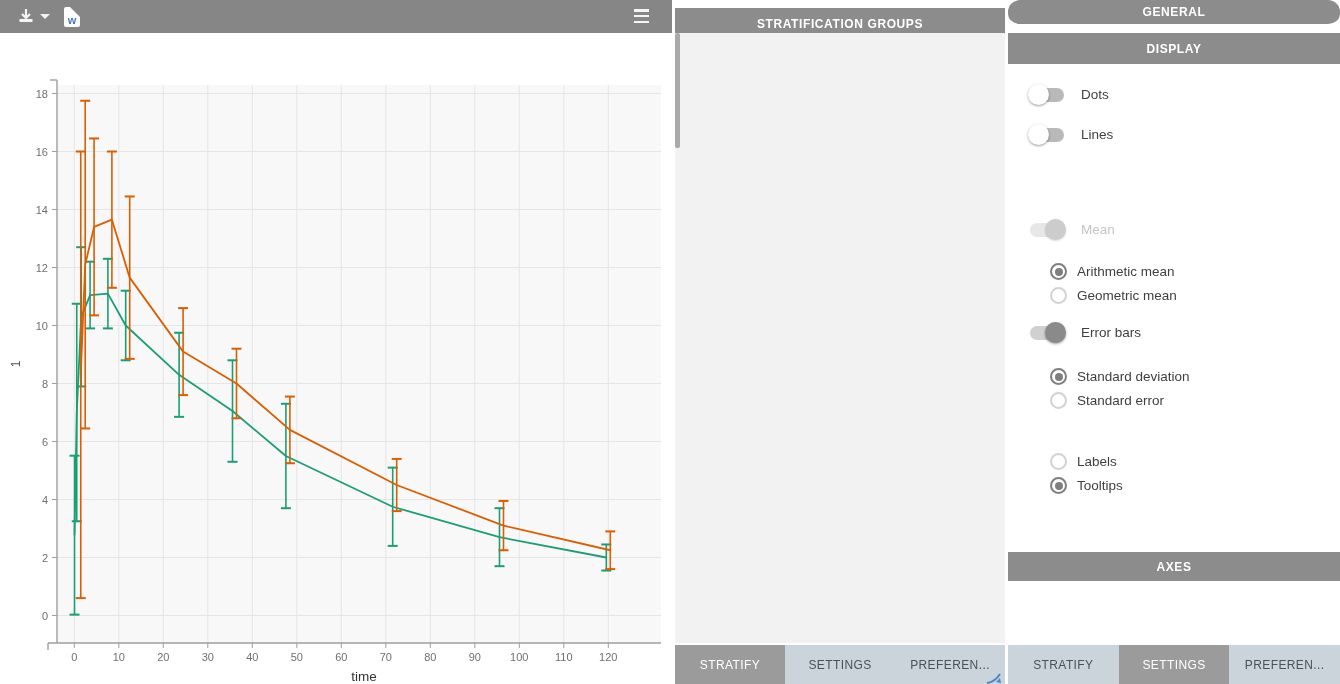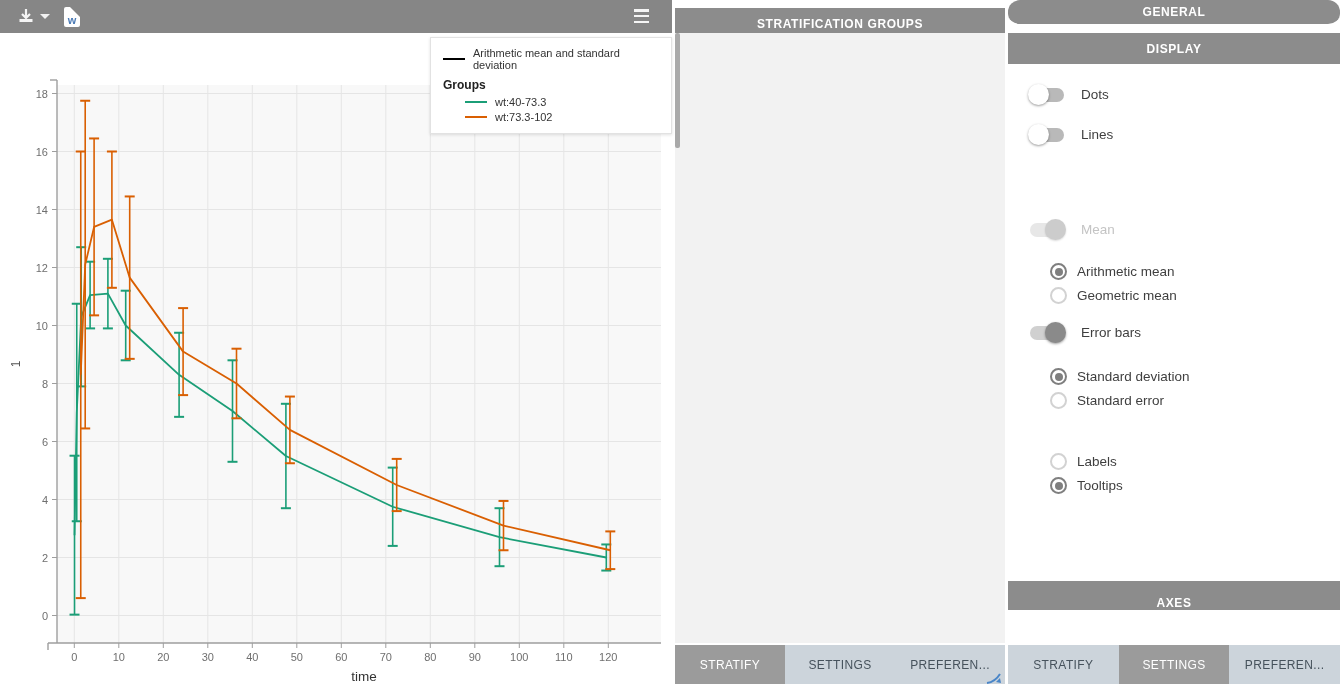--- a/index.html
+++ b/index.html
@@ -290,35 +290,20 @@
         <line x1="391.70000000000005" y1="425.9" x2="401.70000000000005" y2="425.9" stroke="#D95F02" stroke-width="2"></line>
         <line x1="391.70000000000005" y1="478.1" x2="401.70000000000005" y2="478.1" stroke="#D95F02" stroke-width="2"></line>
         <line x1="503.50000000000006" y1="467.95" x2="503.50000000000006" y2="517.25" stroke="#D95F02" stroke-width="1.6"></line>
         <line x1="498.50000000000006" y1="467.95" x2="508.50000000000006" y2="467.95" stroke="#D95F02" stroke-width="2"></line>
         <line x1="498.50000000000006" y1="517.25" x2="508.50000000000006" y2="517.25" stroke="#D95F02" stroke-width="2"></line>
         <line x1="610.3" y1="498.4" x2="610.3" y2="536.1" stroke="#D95F02" stroke-width="1.6"></line>
         <line x1="605.3" y1="498.4" x2="615.3" y2="498.4" stroke="#D95F02" stroke-width="2"></line>
         <line x1="605.3" y1="536.1" x2="615.3" y2="536.1" stroke="#D95F02" stroke-width="2"></line>
         <polyline points="80.75,341.79999999999995 85.2,231.60000000000002 94.1,193.89999999999998 111.9,186.64999999999998 129.7,244.64999999999998 183.10000000000002,318.6 236.5,350.5 289.90000000000003,396.9 396.70000000000005,452 503.50000000000006,492.6 610.3,517.25" fill="none" stroke="#D95F02" stroke-width="1.8" stroke-linejoin="round"></polyline>
       </svg>
-    <div class="legend-box">
-      <div class="legend-row">
-        <span class="legend-line"></span>
-        <span>Arithmetic mean and standard deviation</span>
-      </div>
-      <div class="legend-groups-title">Groups</div>
-      <div class="legend-item">
-        <span class="legend-line" id="lg-line-0" style="border-top-color: rgb(27, 158, 119);"></span>
-        <span>wt:40-73.3</span>
-      </div>
-      <div class="legend-item">
-        <span class="legend-line" id="lg-line-1" style="border-top-color: rgb(217, 95, 2);"></span>
-        <span>wt:73.3-102</span>
-      </div>
-    </div>
   </div>
 </div>
 
 <div id="strat-panel" class="panel">
   <div class="sec-head" style="top:8px;height:33px;">
     <span>STRATIFICATION GROUPS</span>
   </div>
   <div class="cov-row" style="top:33px;height:33px;">
     <span>age</span>
   </div>
@@ -548,21 +533,21 @@
 
   <div class="radio-row" style="top:453px;left:42px;">
     <span class="radio"></span>
     <span>Labels</span>
   </div>
   <div class="radio-row" style="top:477px;left:42px;">
     <span class="radio sel"></span>
     <span>Tooltips</span>
   </div>
 
-  <div class="sec-head" style="top:581px;height:31px;align-items:flex-end;">
+  <div class="sec-head" style="top:552px;height:31px;">
     <span>AXES</span>
   </div>
 
   <svg class="grip" width="18" height="12" viewBox="0 0 18 12">
     <path d="M2 11 Q10 10 15 2" stroke="#4a86c8" stroke-width="2" fill="none"></path>
     <path d="M11 10 l5 1 -1-5 z" fill="#4a86c8"></path>
   </svg>
 
   <div class="footer-tabs" style="left:0;width:332px;">
     <div class="footer-tab">

